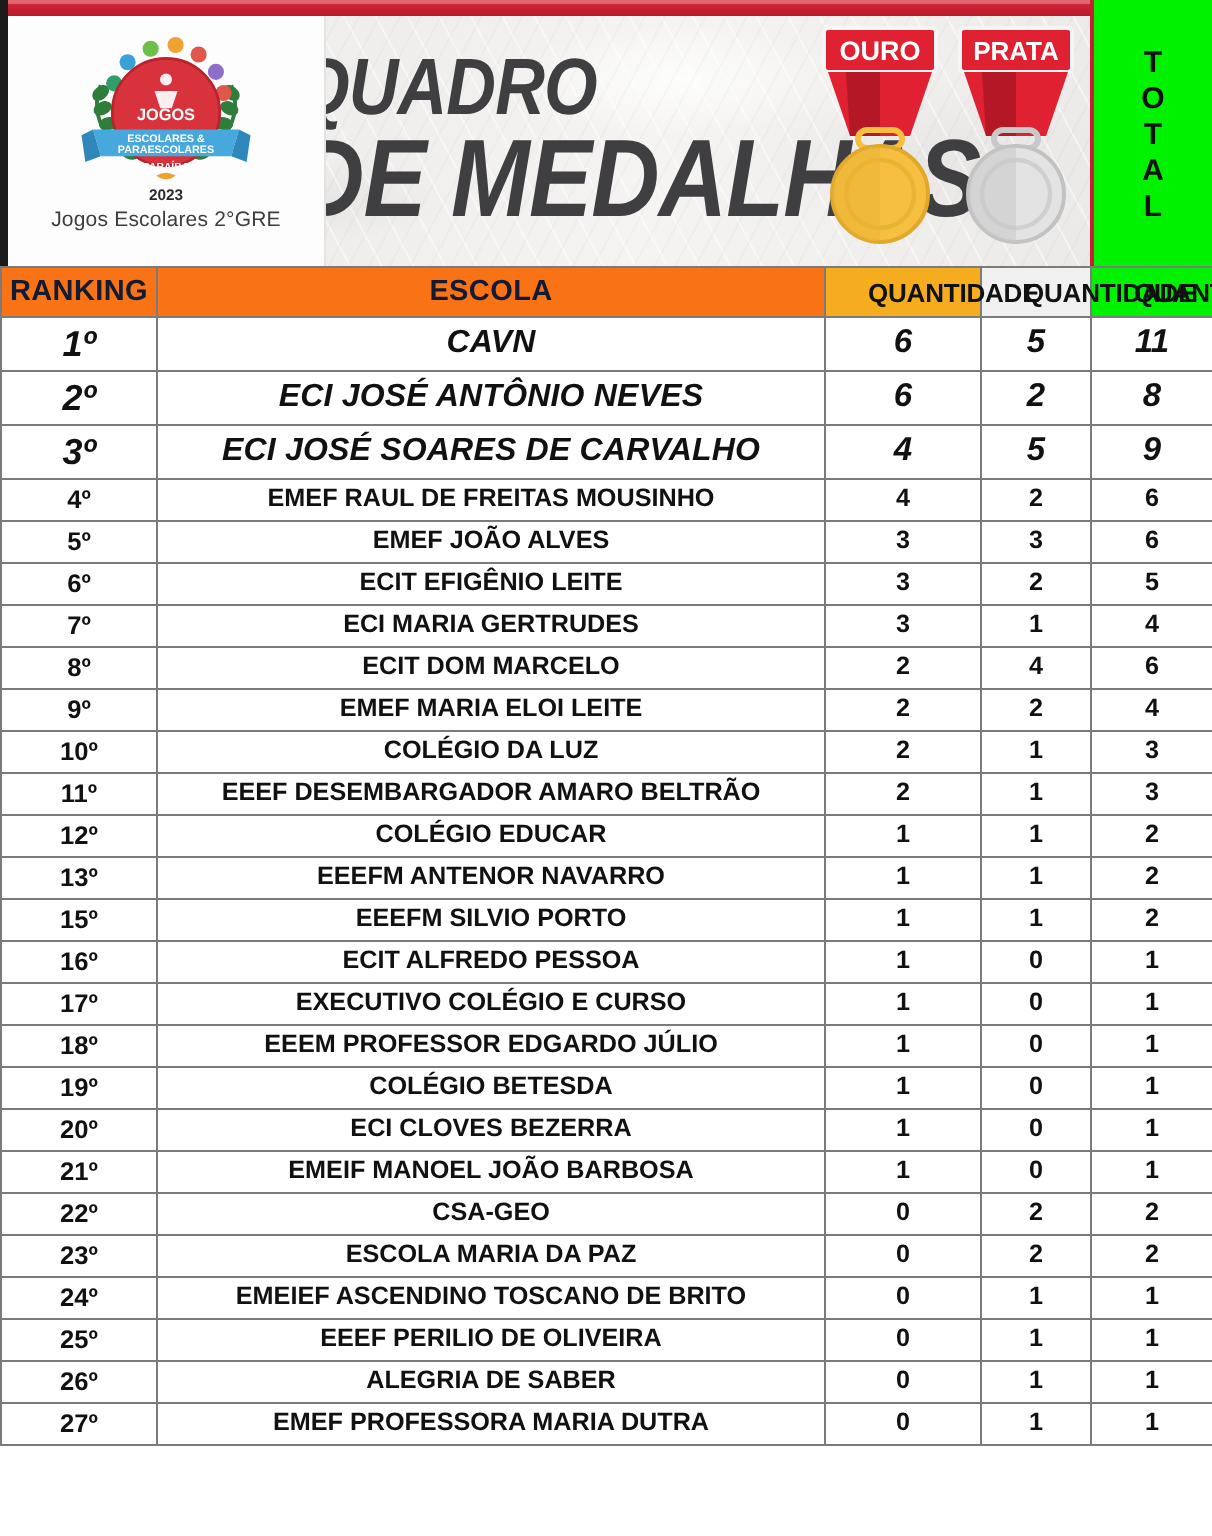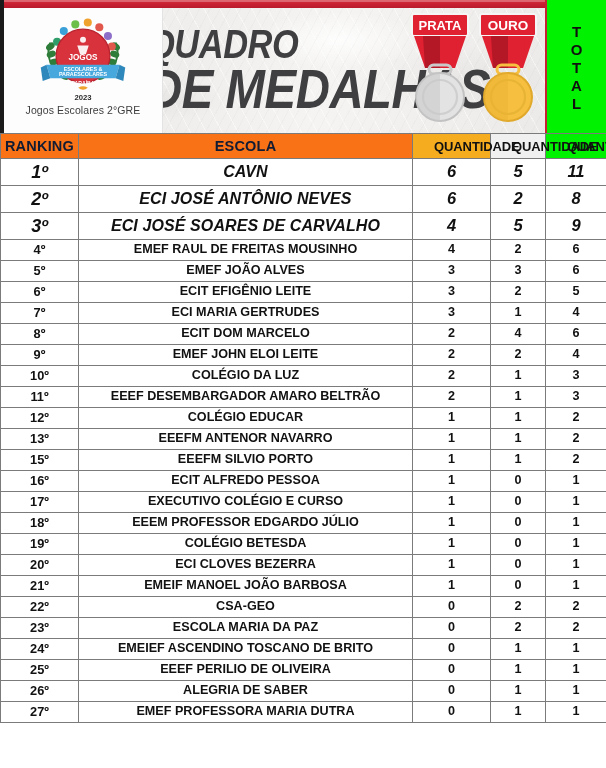--- a/index.html
+++ b/index.html
@@ -309,45 +309,45 @@
         <div class="title-line title-line-1">QUADRO</div>
         <div class="title-line title-line-2">DE MEDALHAS</div>
       </div>
 
       <div class="medals">
 
         <div class="medal">
           <svg viewBox="0 0 62 112" width="62" height="112" aria-hidden="true">
             <rect x="3" y="2" width="56" height="22" rx="2" fill="#e02132"></rect>
             <rect x="3" y="2" width="56" height="22" rx="2" fill="none" stroke="#f5f5f5" stroke-width="2"></rect>
+            <text x="31" y="18" text-anchor="middle" font-family="Liberation Sans, sans-serif" font-size="13.5" font-weight="700" fill="#ffffff">OURO</text>
+            <path d="M5 24 L57 24 L46 56 L16 56 Z" fill="#e02132"></path>
+            <path d="M14 24 L31 24 L31 56 L16 56 Z" fill="#b41726"></path>
+            <path d="M31 24 L48 24 L46 56 L31 56 Z" fill="#e02132"></path>
+            <rect x="20" y="53" width="22" height="9" rx="4.5" fill="none" stroke="#f6bf3f" stroke-width="3"></rect>
+            <circle cx="31" cy="85" r="24" fill="#f6bf3f"></circle>
+            <circle cx="31" cy="85" r="24" fill="none" stroke="#e0a92c" stroke-width="2"></circle>
+            <circle cx="31" cy="85" r="17" fill="none" stroke="#e8b436" stroke-width="2.2"></circle>
+            <path d="M31 61 A24 24 0 0 0 31 109 Z" fill="#ecb134" opacity="0.45"></path>
+          </svg>
+        </div>
+
+        <div class="medal">
+          <svg viewBox="0 0 62 112" width="62" height="112" aria-hidden="true">
+            <rect x="3" y="2" width="56" height="22" rx="2" fill="#e02132"></rect>
+            <rect x="3" y="2" width="56" height="22" rx="2" fill="none" stroke="#f5f5f5" stroke-width="2"></rect>
             <text x="31" y="18" text-anchor="middle" font-family="Liberation Sans, sans-serif" font-size="13" font-weight="700" fill="#ffffff">PRATA</text>
             <path d="M5 24 L57 24 L46 56 L16 56 Z" fill="#e02132"></path>
             <path d="M14 24 L31 24 L31 56 L16 56 Z" fill="#b41726"></path>
             <path d="M31 24 L48 24 L46 56 L31 56 Z" fill="#e02132"></path>
             <rect x="20" y="53" width="22" height="9" rx="4.5" fill="none" stroke="#c9c9c9" stroke-width="3"></rect>
             <circle cx="31" cy="85" r="24" fill="#e3e3e3"></circle>
             <circle cx="31" cy="85" r="24" fill="none" stroke="#c2c2c2" stroke-width="2"></circle>
             <circle cx="31" cy="85" r="17" fill="none" stroke="#cfcfcf" stroke-width="2.2"></circle>
             <path d="M31 61 A24 24 0 0 0 31 109 Z" fill="#c9c9c9" opacity="0.55"></path>
-          </svg>
-        </div>
-
-        <div class="medal">
-          <svg viewBox="0 0 62 112" width="62" height="112" aria-hidden="true">
-            <rect x="3" y="2" width="56" height="22" rx="2" fill="#e02132"></rect>
-            <rect x="3" y="2" width="56" height="22" rx="2" fill="none" stroke="#f5f5f5" stroke-width="2"></rect>
-            <text x="31" y="18" text-anchor="middle" font-family="Liberation Sans, sans-serif" font-size="13.5" font-weight="700" fill="#ffffff">OURO</text>
-            <path d="M5 24 L57 24 L46 56 L16 56 Z" fill="#e02132"></path>
-            <path d="M14 24 L31 24 L31 56 L16 56 Z" fill="#b41726"></path>
-            <path d="M31 24 L48 24 L46 56 L31 56 Z" fill="#e02132"></path>
-            <rect x="20" y="53" width="22" height="9" rx="4.5" fill="none" stroke="#f6bf3f" stroke-width="3"></rect>
-            <circle cx="31" cy="85" r="24" fill="#f6bf3f"></circle>
-            <circle cx="31" cy="85" r="24" fill="none" stroke="#e0a92c" stroke-width="2"></circle>
-            <circle cx="31" cy="85" r="17" fill="none" stroke="#e8b436" stroke-width="2.2"></circle>
-            <path d="M31 61 A24 24 0 0 0 31 109 Z" fill="#ecb134" opacity="0.45"></path>
           </svg>
         </div>
 
       </div>
     </div>
 
     <div class="total-col">
       <span class="tl">T</span>
       <span class="tl">O</span>
       <span class="tl">T</span>
@@ -425,21 +425,21 @@
         </tr>
         <tr class="row">
           <td class="rank">8º</td>
           <td class="school">ECIT DOM MARCELO</td>
           <td class="num gold">2</td>
           <td class="num silver">4</td>
           <td class="num total">6</td>
         </tr>
         <tr class="row">
           <td class="rank">9º</td>
-          <td class="school">EMEF JOHN ELOI LEITE</td>
+          <td class="school">EMEF MARIA ELOI LEITE</td>
           <td class="num gold">2</td>
           <td class="num silver">2</td>
           <td class="num total">4</td>
         </tr>
         <tr class="row">
           <td class="rank">10º</td>
           <td class="school">COLÉGIO DA LUZ</td>
           <td class="num gold">2</td>
           <td class="num silver">1</td>
           <td class="num total">3</td>

